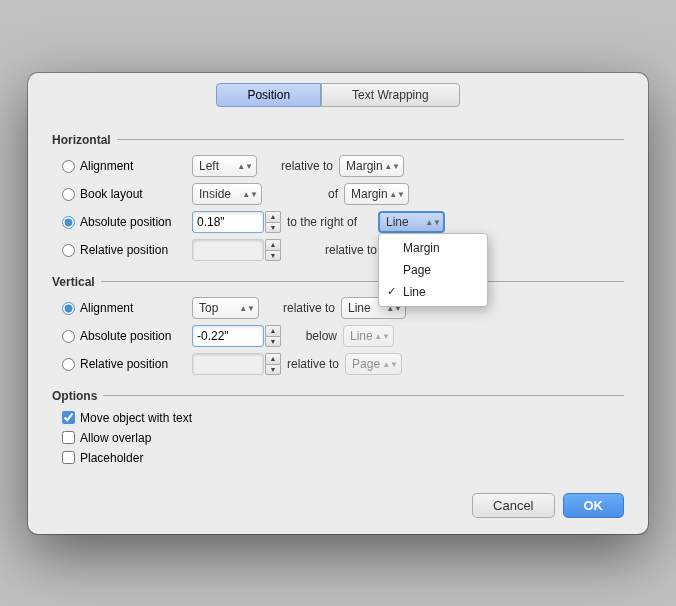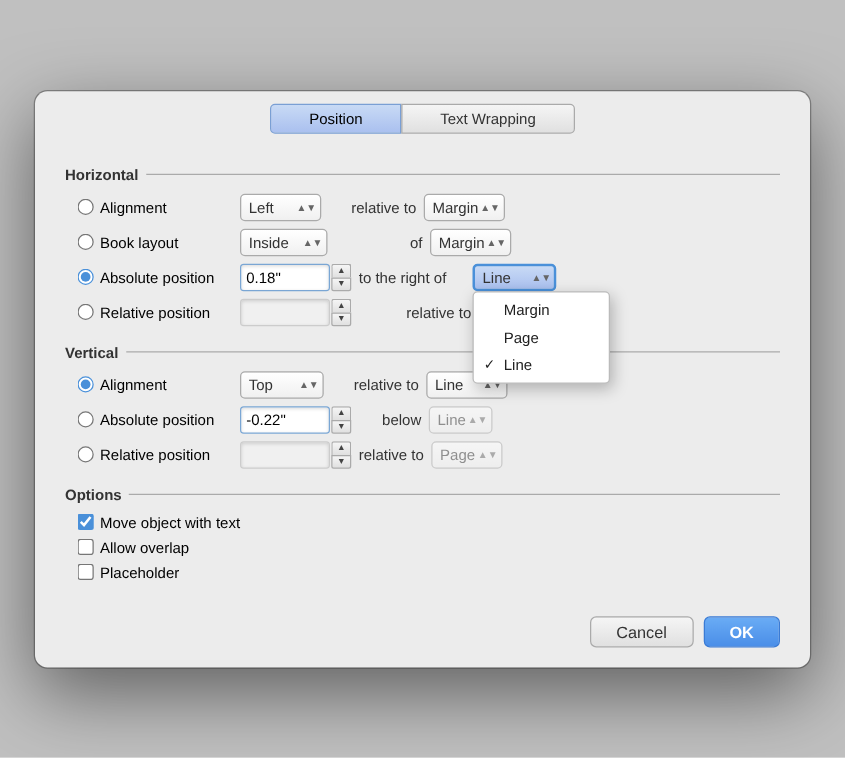--- a/index.html
+++ b/index.html
@@ -73,21 +73,21 @@
       margin-left: 6px;
     }
     .row {
       display: flex;
       align-items: center;
       margin-bottom: 6px;
       padding-left: 10px;
     }
     .radio-label {
       display: flex;
-      align-items: flex-start;
+      align-items: flex-end;
       width: 130px;
       gap: 5px;
       font-size: 12px;
     }
     input[type=radio] {
       width: 13px;
       height: 13px;
       accent-color: #4a90d9;
     }
     .select-wrapper {

